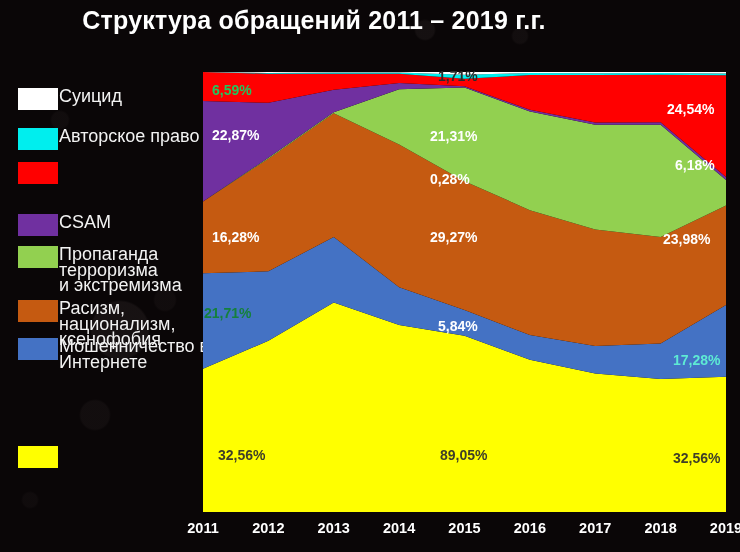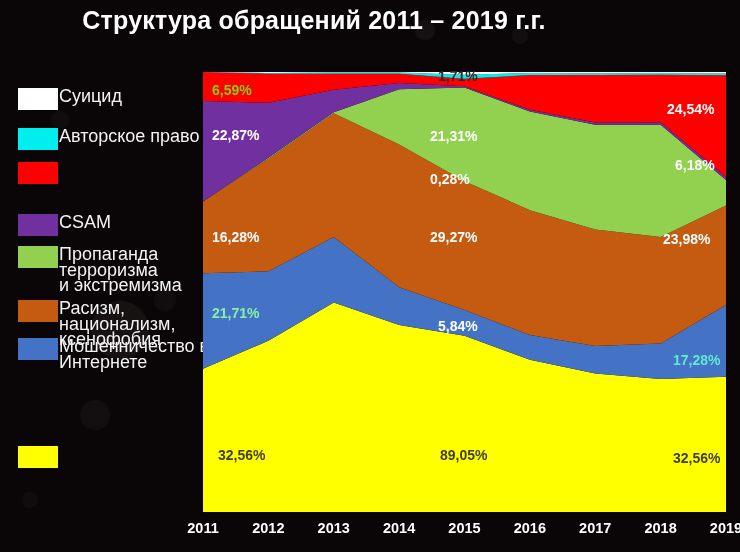--- a/index.html
+++ b/index.html
@@ -81,24 +81,24 @@
     <path d="M203.00,273.24 L268.38,271.32 L333.75,237.00 L399.13,287.16 L464.50,310.00 L529.88,335.12 L595.25,346.12 L660.63,343.48 L726.00,305.12 L726.00,376.85 L660.63,379.12 L595.25,373.40 L529.88,359.76 L464.50,335.69 L399.13,325.00 L333.75,302.56 L268.38,340.84 L203.00,368.75Z" fill="#4472c4" shape-rendering="geometricPrecision"></path>
     <path d="M203.00,201.61 L268.38,158.68 L333.75,113.36 L399.13,144.60 L464.50,181.21 L529.88,210.16 L595.25,229.52 L660.63,237.00 L726.00,205.58 L726.00,305.12 L660.63,343.48 L595.25,346.12 L529.88,335.12 L464.50,310.00 L399.13,287.16 L333.75,237.00 L268.38,271.32 L203.00,273.24Z" fill="#c55a11" shape-rendering="geometricPrecision"></path>
     <path d="M203.00,201.61 L268.38,157.80 L333.75,112.13 L399.13,89.16 L464.50,87.44 L529.88,111.60 L595.25,124.80 L660.63,124.80 L726.00,179.92 L726.00,205.58 L660.63,237.00 L595.25,229.52 L529.88,210.16 L464.50,181.21 L399.13,144.60 L333.75,113.36 L268.38,158.68 L203.00,201.61Z" fill="#92d050" shape-rendering="geometricPrecision"></path>
     <path d="M203.00,100.99 L268.38,102.80 L333.75,89.69 L399.13,83.00 L464.50,86.21 L529.88,109.84 L595.25,122.60 L660.63,122.16 L726.00,177.02 L726.00,179.92 L660.63,124.80 L595.25,124.80 L529.88,111.60 L464.50,87.44 L399.13,89.16 L333.75,112.13 L268.38,157.80 L203.00,201.61Z" fill="#7030a0" shape-rendering="geometricPrecision"></path>
     <path d="M203.00,72.00 L268.38,73.76 L333.75,73.85 L399.13,73.76 L464.50,78.69 L529.88,75.08 L595.25,75.08 L660.63,74.64 L726.00,75.15 L726.00,177.02 L660.63,122.16 L595.25,122.60 L529.88,109.84 L464.50,86.21 L399.13,83.00 L333.75,89.69 L268.38,102.80 L203.00,100.99Z" fill="#ff0000" shape-rendering="geometricPrecision"></path>
     <path d="M203.00,72.00 L268.38,72.88 L333.75,72.53 L399.13,72.44 L464.50,74.73 L529.88,72.88 L595.25,73.32 L660.63,72.88 L726.00,73.49 L726.00,75.15 L660.63,74.64 L595.25,75.08 L529.88,75.08 L464.50,78.69 L399.13,73.76 L333.75,73.85 L268.38,73.76 L203.00,72.00Z" fill="#00eeee" shape-rendering="geometricPrecision"></path>
     <path d="M203.00,72.00 L268.38,72.00 L333.75,72.00 L399.13,72.00 L464.50,72.00 L529.88,72.00 L595.25,72.00 L660.63,72.00 L726.00,72.00 L726.00,73.49 L660.63,72.88 L595.25,73.32 L529.88,72.88 L464.50,74.73 L399.13,72.44 L333.75,72.53 L268.38,72.88 L203.00,72.00Z" fill="#ffffff" shape-rendering="geometricPrecision"></path>
   </svg>
 
 <div id="labels-layer">
-    <div class="dlabel" style="left: 212px; top: 82px; color: #84cc16;">6,59%</div>
+    <div class="dlabel" style="left: 212px; top: 82px; color: #22c55e;">6,59%</div>
     <div class="dlabel" style="left: 212px; top: 127px; color: rgb(255, 255, 255);">22,87%</div>
     <div class="dlabel" style="left: 212px; top: 229px; color: rgb(255, 255, 255);">16,28%</div>
-    <div class="dlabel" style="left: 212px; top: 305px; color: #86efac;">21,71%</div>
+    <div class="dlabel" style="left: 204px; top: 305px; color: #15803d;">21,71%</div>
     <div class="dlabel" style="left: 218px; top: 447px; color: rgb(63, 63, 40);">32,56%</div>
     <div class="dlabel" style="left: 438px; top: 68px; color: rgb(43, 43, 43);">1,71%</div>
     <div class="dlabel" style="left: 430px; top: 128px; color: rgb(255, 255, 255);">21,31%</div>
     <div class="dlabel" style="left: 430px; top: 171px; color: rgb(255, 255, 255);">0,28%</div>
     <div class="dlabel" style="left: 430px; top: 229px; color: rgb(255, 255, 255);">29,27%</div>
     <div class="dlabel" style="left: 438px; top: 318px; color: rgb(255, 255, 255);">5,84%</div>
     <div class="dlabel" style="left: 440px; top: 447px; color: rgb(63, 63, 40);">89,05%</div>
     <div class="dlabel" style="left: 667px; top: 101px; color: rgb(255, 255, 255);">24,54%</div>
     <div class="dlabel" style="left: 675px; top: 157px; color: rgb(255, 255, 255);">6,18%</div>
     <div class="dlabel" style="left: 663px; top: 231px; color: rgb(255, 255, 255);">23,98%</div>

